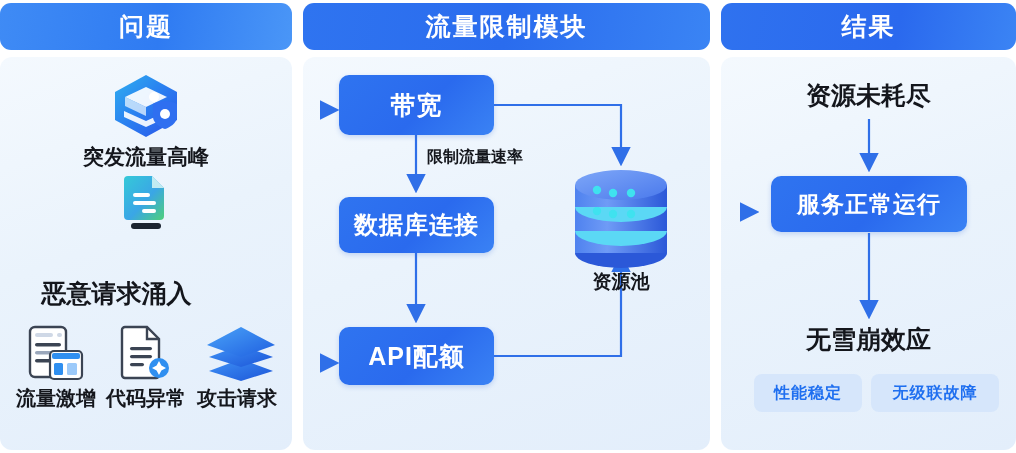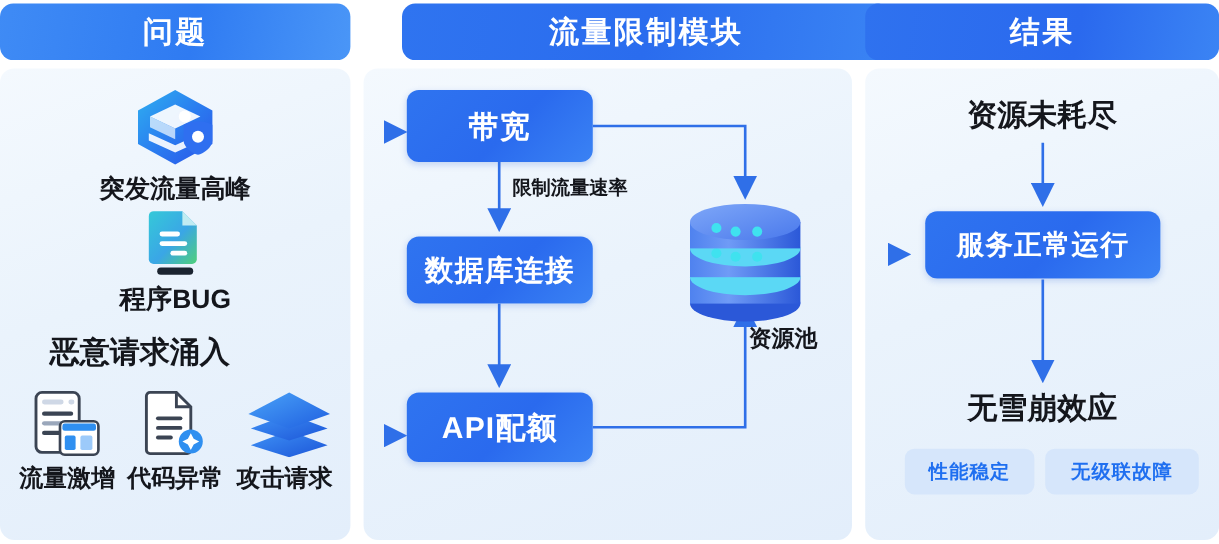--- a/index.html
+++ b/index.html
@@ -18,21 +18,21 @@
   .col-result{left:721px;width:295px;text-decoration:underline;}
 
   .col-header{
     position:absolute;left:0;top:3px;width:100%;height:47px;
     border-radius:11px;
     display:flex;align-items:center;justify-content:center;
     color:#ffffff;font-size:25px;font-weight:bold;letter-spacing:2px;
     box-sizing:border-box;
   }
   .hdr-problem{background:linear-gradient(100deg,#3f8bf5 0%,#2f7bf2 55%,#4a96f7 100%);}
-  .hdr-module{background:linear-gradient(100deg,#2f74f0 0%,#2a6cee 50%,#3a84f4 100%);margin-left:32px;}
+  .hdr-module{background:linear-gradient(100deg,#2f74f0 0%,#2a6cee 50%,#3a84f4 100%);}
   .hdr-result{background:linear-gradient(100deg,#2f72ef 0%,#2a69ee 60%,#3b84f4 100%);}
 
   .col-body{
     position:absolute;left:0;top:57px;width:100%;height:393px;
     border-radius:12px;
     background:linear-gradient(160deg,#f4f9fe 0%,#eaf3fc 45%,#e3eefb 100%);
     overflow:hidden;
   }
 
   
@@ -116,21 +116,20 @@
             </linearGradient>
           </defs>
           <path d="M6 3 h24 l12 12 v28 a4 4 0 0 1 -4 4 h-32 a4 4 0 0 1 -4 -4 v-36 a4 4 0 0 1 4 -4 z" fill="url(#docg)"></path>
           <path d="M30 3 v12 h12 z" fill="#d8f7f4" opacity="0.85"></path>
           <rect x="11" y="20" width="17" height="4" rx="2" fill="#ffffff"></rect>
           <rect x="11" y="28" width="23" height="4" rx="2" fill="#ffffff"></rect>
           <rect x="20" y="36" width="14" height="4" rx="2" fill="#ffffff"></rect>
           <rect x="9" y="50" width="30" height="6" rx="3" fill="#1b2430"></rect>
         </svg>
       </div>
-      <div class="blk-label" style="left:0;top:178px;width:292px;font-size:22px;">程序BUG</div>
 
       <div class="blk-label" style="left:0;top:220px;width:233px;font-size:25px;">恶意请求涌入</div>
 
       <div class="icon" style="left:24px;top:268px;width:64px;height:56px;">
         <svg width="64" height="56" viewBox="0 0 64 56">
           <rect x="6" y="2" width="36" height="50" rx="5" fill="#ffffff" stroke="#3b4453" stroke-width="2.4"></rect>
           <rect x="11" y="8" width="18" height="4" rx="2" fill="#cfd8e6"></rect>
           <rect x="33" y="8" width="5" height="4" rx="2" fill="#cfd8e6"></rect>
           <rect x="11" y="18" width="26" height="3.5" rx="1.8" fill="#3b4453"></rect>
           <rect x="11" y="26" width="18" height="3.5" rx="1.8" fill="#9aa7bb"></rect>
@@ -228,21 +227,21 @@
           <circle cx="48" cy="49" r="4.2" fill="#3fe2ef"></circle>
           <circle cx="66" cy="49" r="4.2" fill="#3fe2ef"></circle>
 
           <rect x="10" y="20" width="92" height="22" fill="url(#cyl)"></rect>
           <ellipse cx="56" cy="20" rx="46" ry="15" fill="url(#cyltop)"></ellipse>
           <circle cx="32" cy="25" r="4.2" fill="#3fe2ef"></circle>
           <circle cx="48" cy="28" r="4.2" fill="#3fe2ef"></circle>
           <circle cx="66" cy="28" r="4.2" fill="#3fe2ef"></circle>
         </svg>
       </div>
-      <div class="blk-label" style="left:258px;top:212px;width:120px;font-size:19px;text-align:right;">资源池</div>
+      <div class="blk-label" style="left:258px;top:212px;width:120px;font-size:19px;">资源池</div>
     </div>
   </div>
 
   <div class="col col-result">
     <div class="col-header hdr-result">结果</div>
     <div class="col-body">
 
       <div class="blk-label" style="left:0;top:22px;width:295px;font-size:25px;">资源未耗尽</div>
 
       <div class="flowbox" style="left:50px;top:119px;width:196px;height:56px;font-size:23px;">服务正常运行</div>

